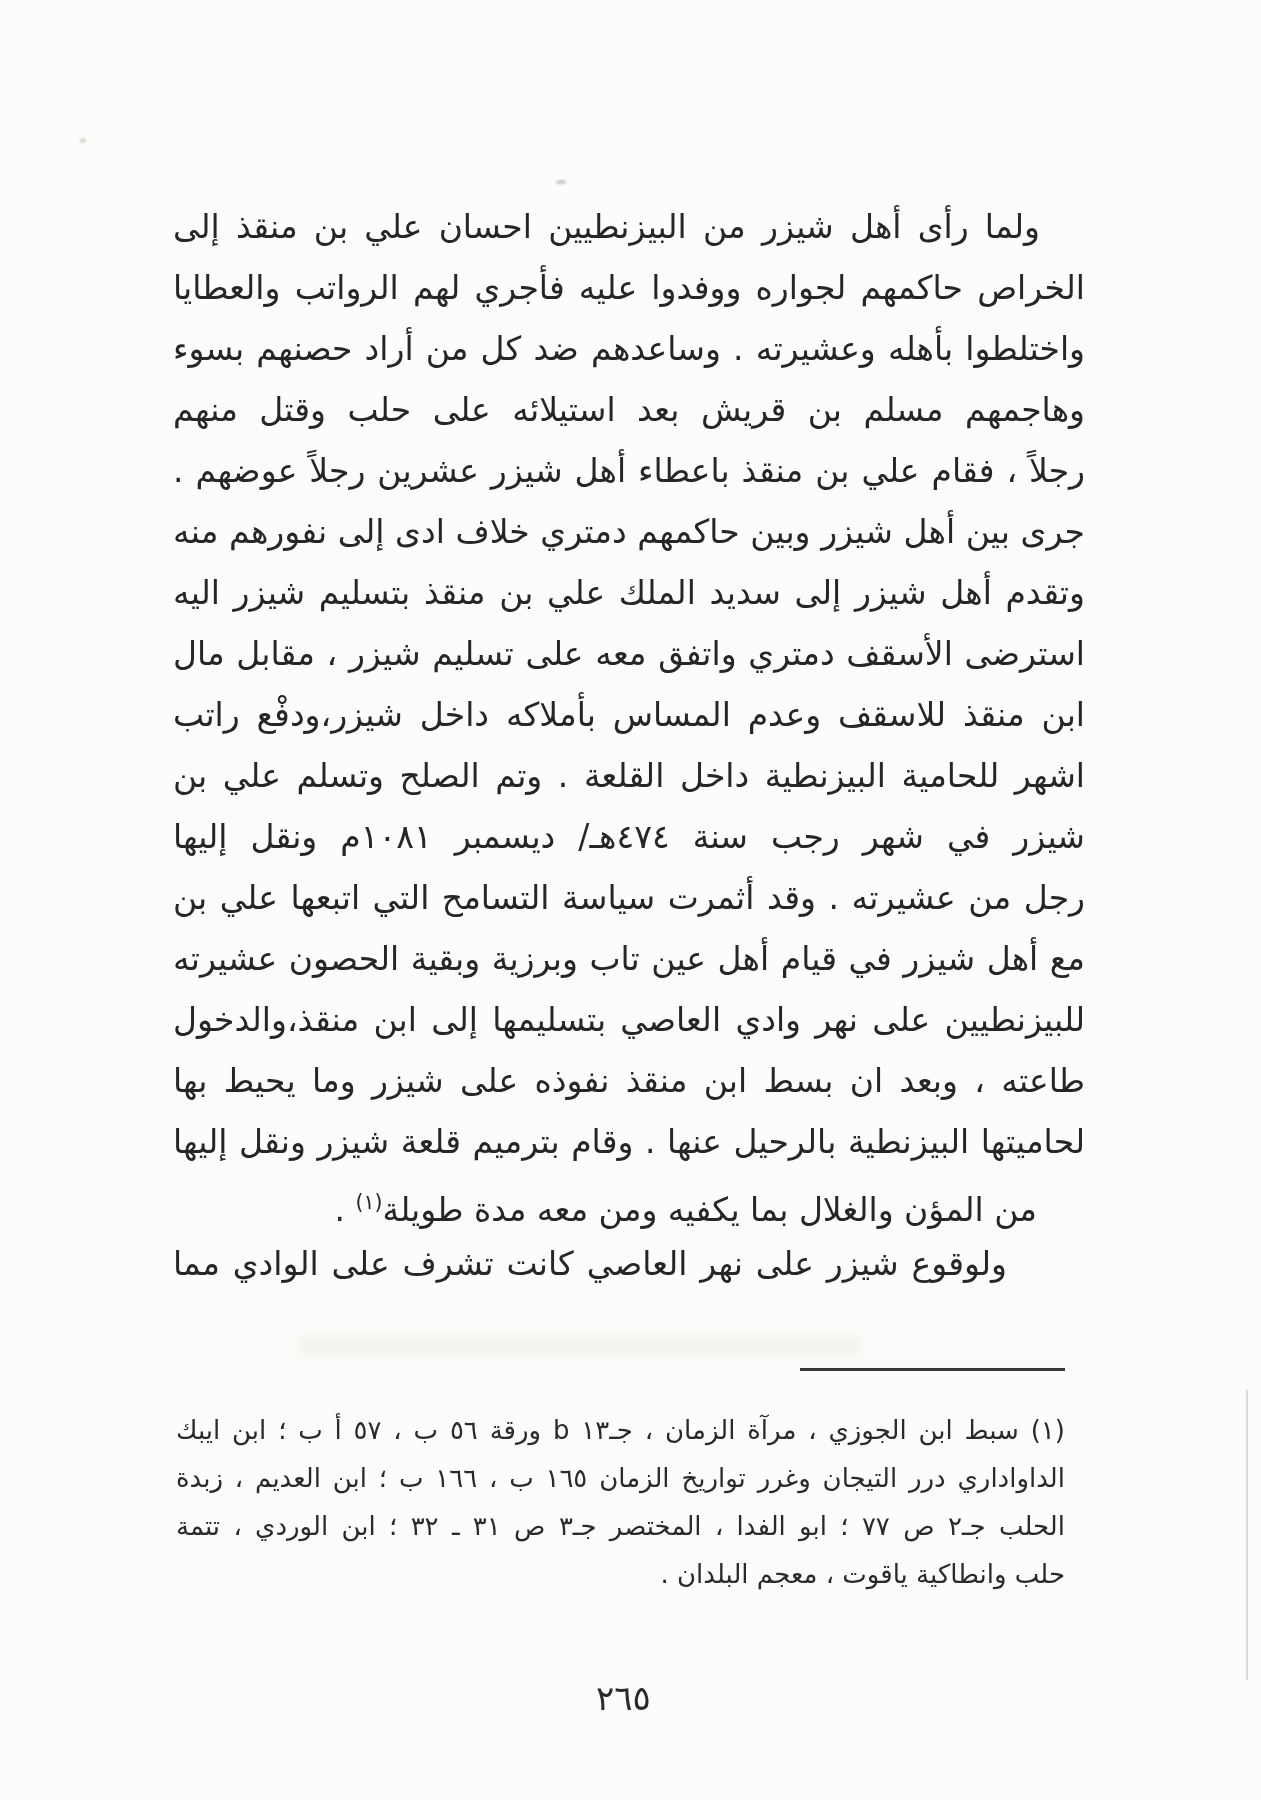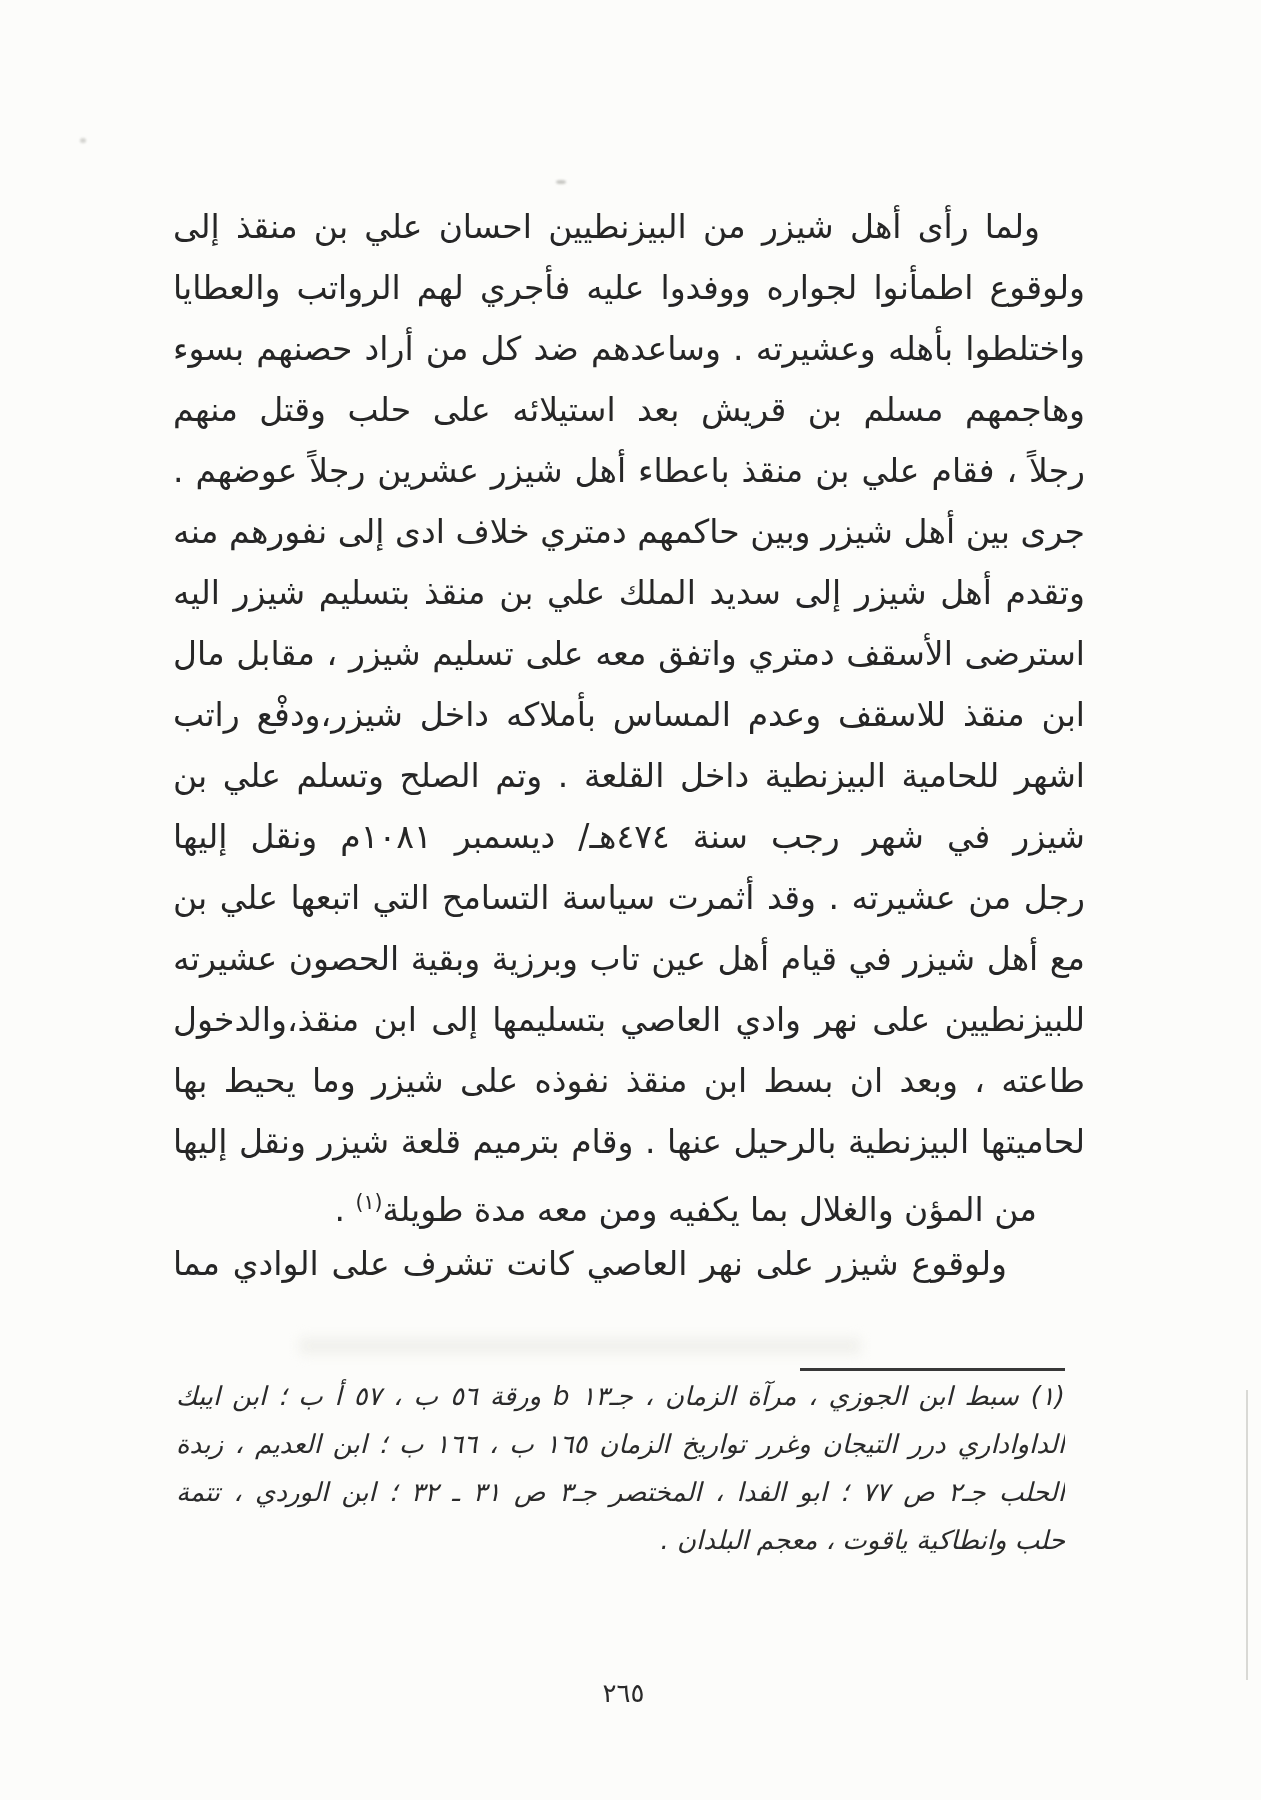--- a/index.html
+++ b/index.html
@@ -51,25 +51,24 @@
     position:absolute;
     top:1368px;
     right:196px;
     width:265px;
     height:3px;
     background:#383838;
   }
   
   .fn-block{
     position:absolute;
-    top:1372px;
+    top:1406px;
     right:196px;
     width:889px;
     direction:rtl;
-    font-style:italic;
   }
   .fnline{
     height:48px;
     line-height:48px;
     font-size:26px;
     color:#2a2a2a;
     overflow:hidden;
     text-align:justify;
     text-align-last:justify;
   }
@@ -77,21 +76,21 @@
     text-align:right;
     text-align-last:right;
   }
   
   .page-number{
     position:absolute;
     top:1678px;
     left:0;
     right:14px;
     text-align:center;
-    font-size:26px;
+    font-size:34px;
     color:#2a2a2a;
     direction:rtl;
   }
   
   .artifact{position:absolute;pointer-events:none;}
   .a-vline{
     top:1390px;
     left:1246px;
     width:2px;
     height:290px;
@@ -110,21 +109,21 @@
     background:#f0f0ec;filter:blur(6px);
   }
 </style>
 </head>
 <body>
 
 <div class="page">
 
   <div class="body-block">
     <div class="bline indent-small">ولما رأى أهل شيزر من البيزنطيين احسان علي بن منقذ إلى أهل</div>
-    <div class="bline">ولوقوع اطمأنوا لجواره ووفدوا عليه فأجري لهم الرواتب والعطايا</div>
+    <div class="bline">الخراص حاكمهم لجواره ووفدوا عليه فأجري لهم الرواتب والعطايا</div>
     <div class="bline">واختلطوا بأهله وعشيرته . وساعدهم ضد كل من أراد حصنهم بسوء .</div>
     <div class="bline">وهاجمهم مسلم بن قريش بعد استيلائه على حلب وقتل منهم عشرين</div>
     <div class="bline">رجلاً ، فقام علي بن منقذ باعطاء أهل شيزر عشرين رجلاً عوضهم . ثم</div>
     <div class="bline">جرى بين أهل شيزر وبين حاكمهم دمتري خلاف ادى إلى نفورهم منه .</div>
     <div class="bline">وتقدم أهل شيزر إلى سديد الملك علي بن منقذ بتسليم شيزر اليه دون</div>
     <div class="bline">استرضى الأسقف دمتري واتفق معه على تسليم شيزر ، مقابل مال يدفعه</div>
     <div class="bline">ابن منقذ للاسقف وعدم المساس بأملاكه داخل شيزر،ودفْع راتب ستة</div>
     <div class="bline">اشهر للحامية البيزنطية داخل القلعة . وتم الصلح وتسلم علي بن منقذ</div>
     <div class="bline">شيزر في شهر رجب سنة ٤٧٤هـ/ ديسمبر ١٠٨١م ونقل إليها سبعمائة</div>
     <div class="bline">رجل من عشيرته . وقد أثمرت سياسة التسامح التي اتبعها علي بن منقذ</div>

